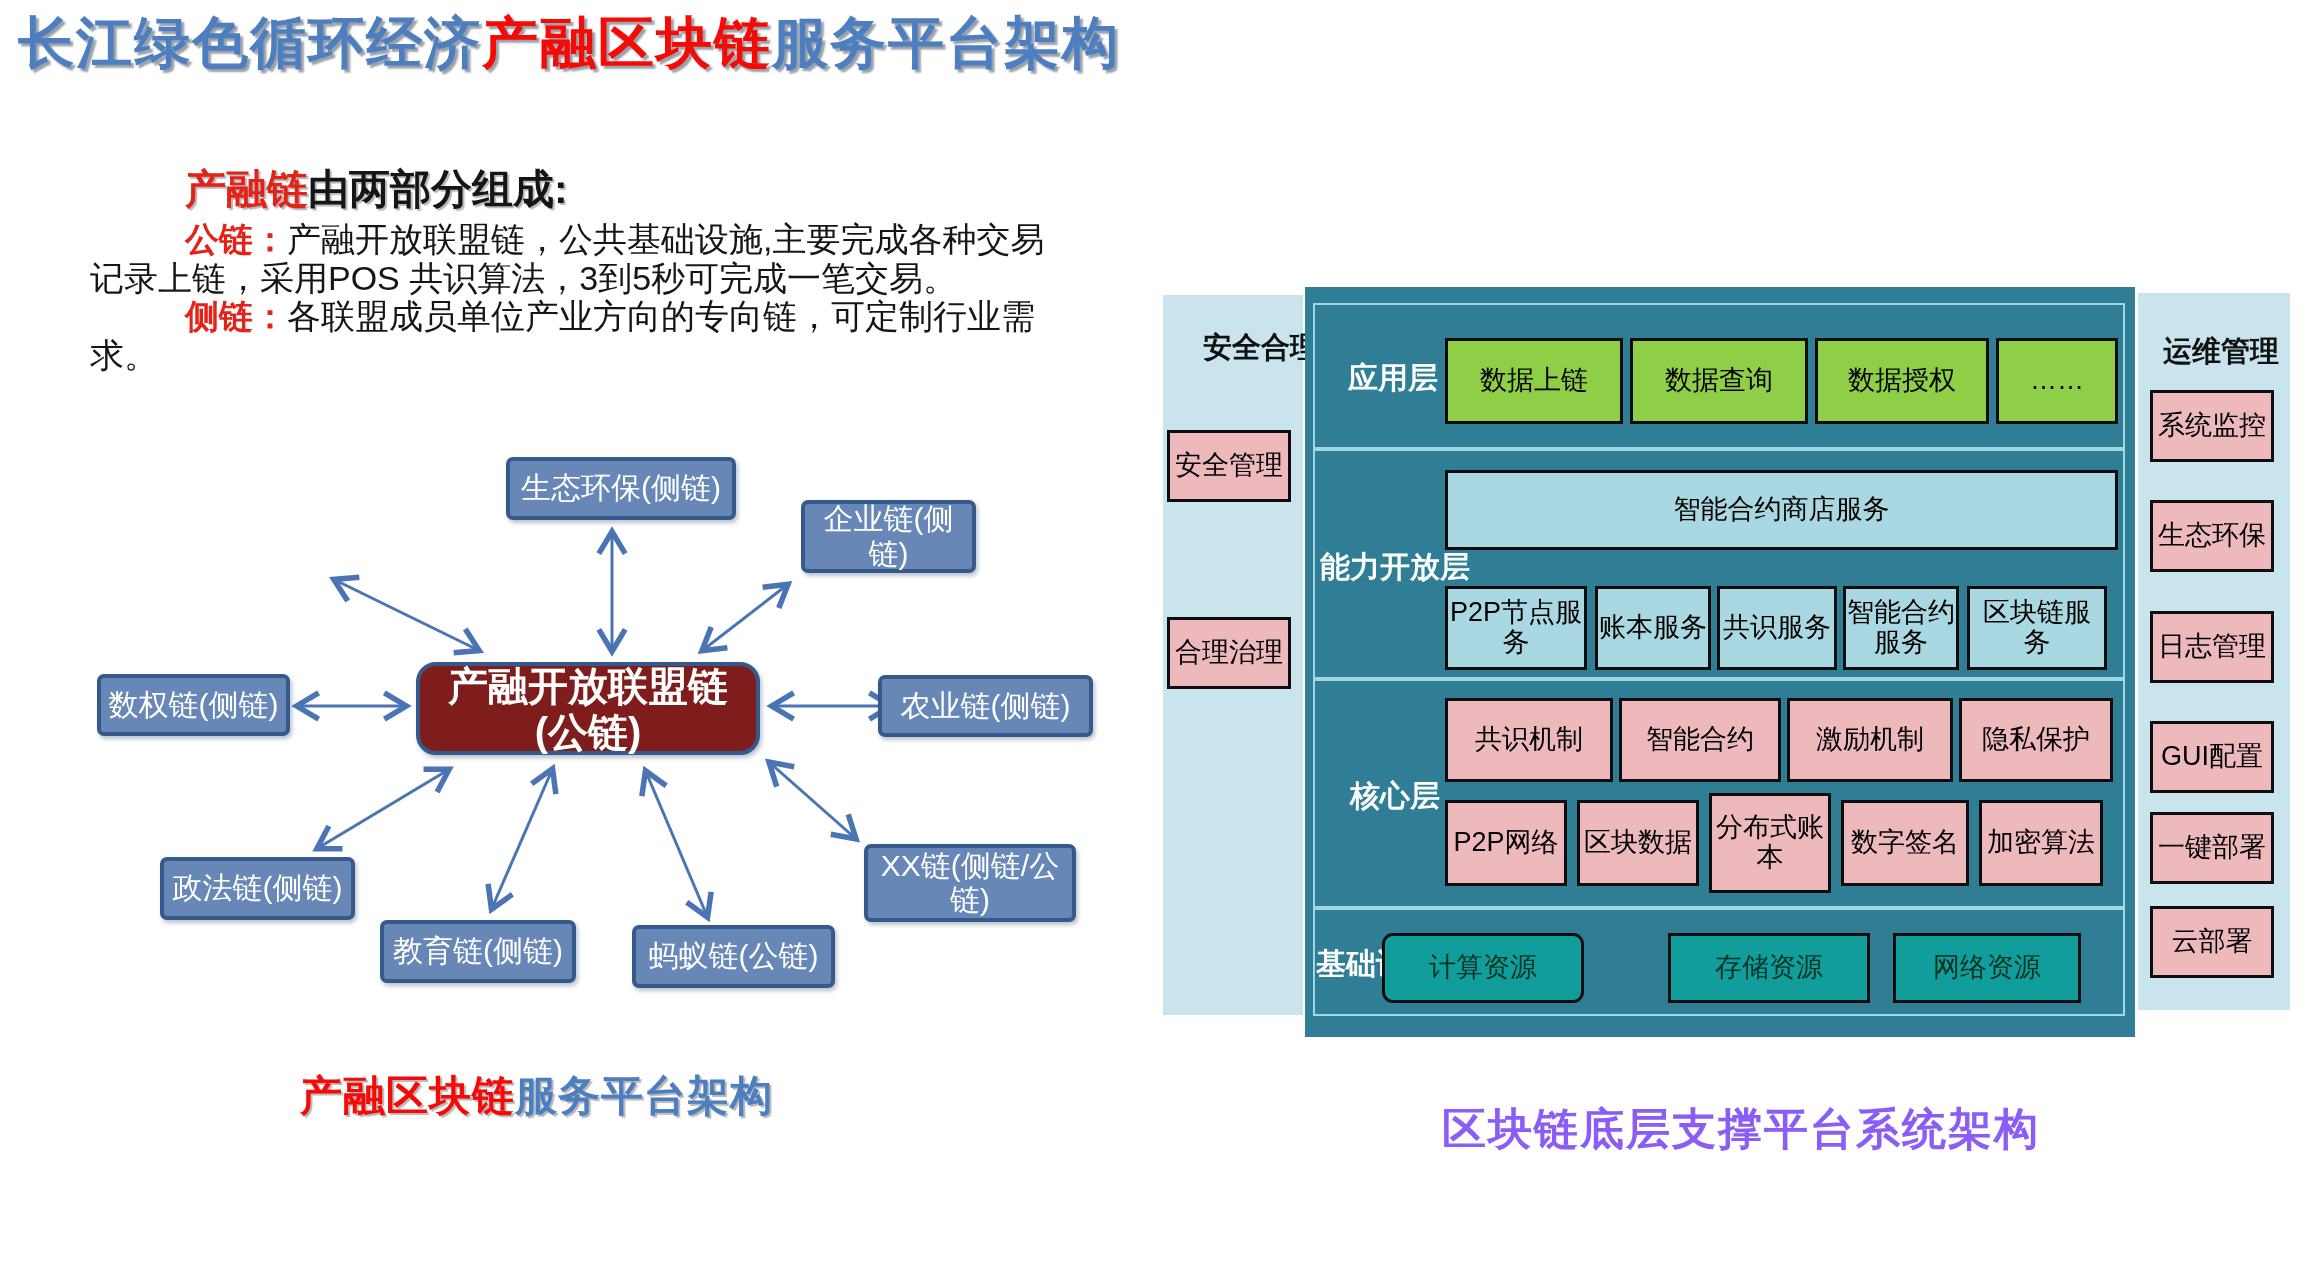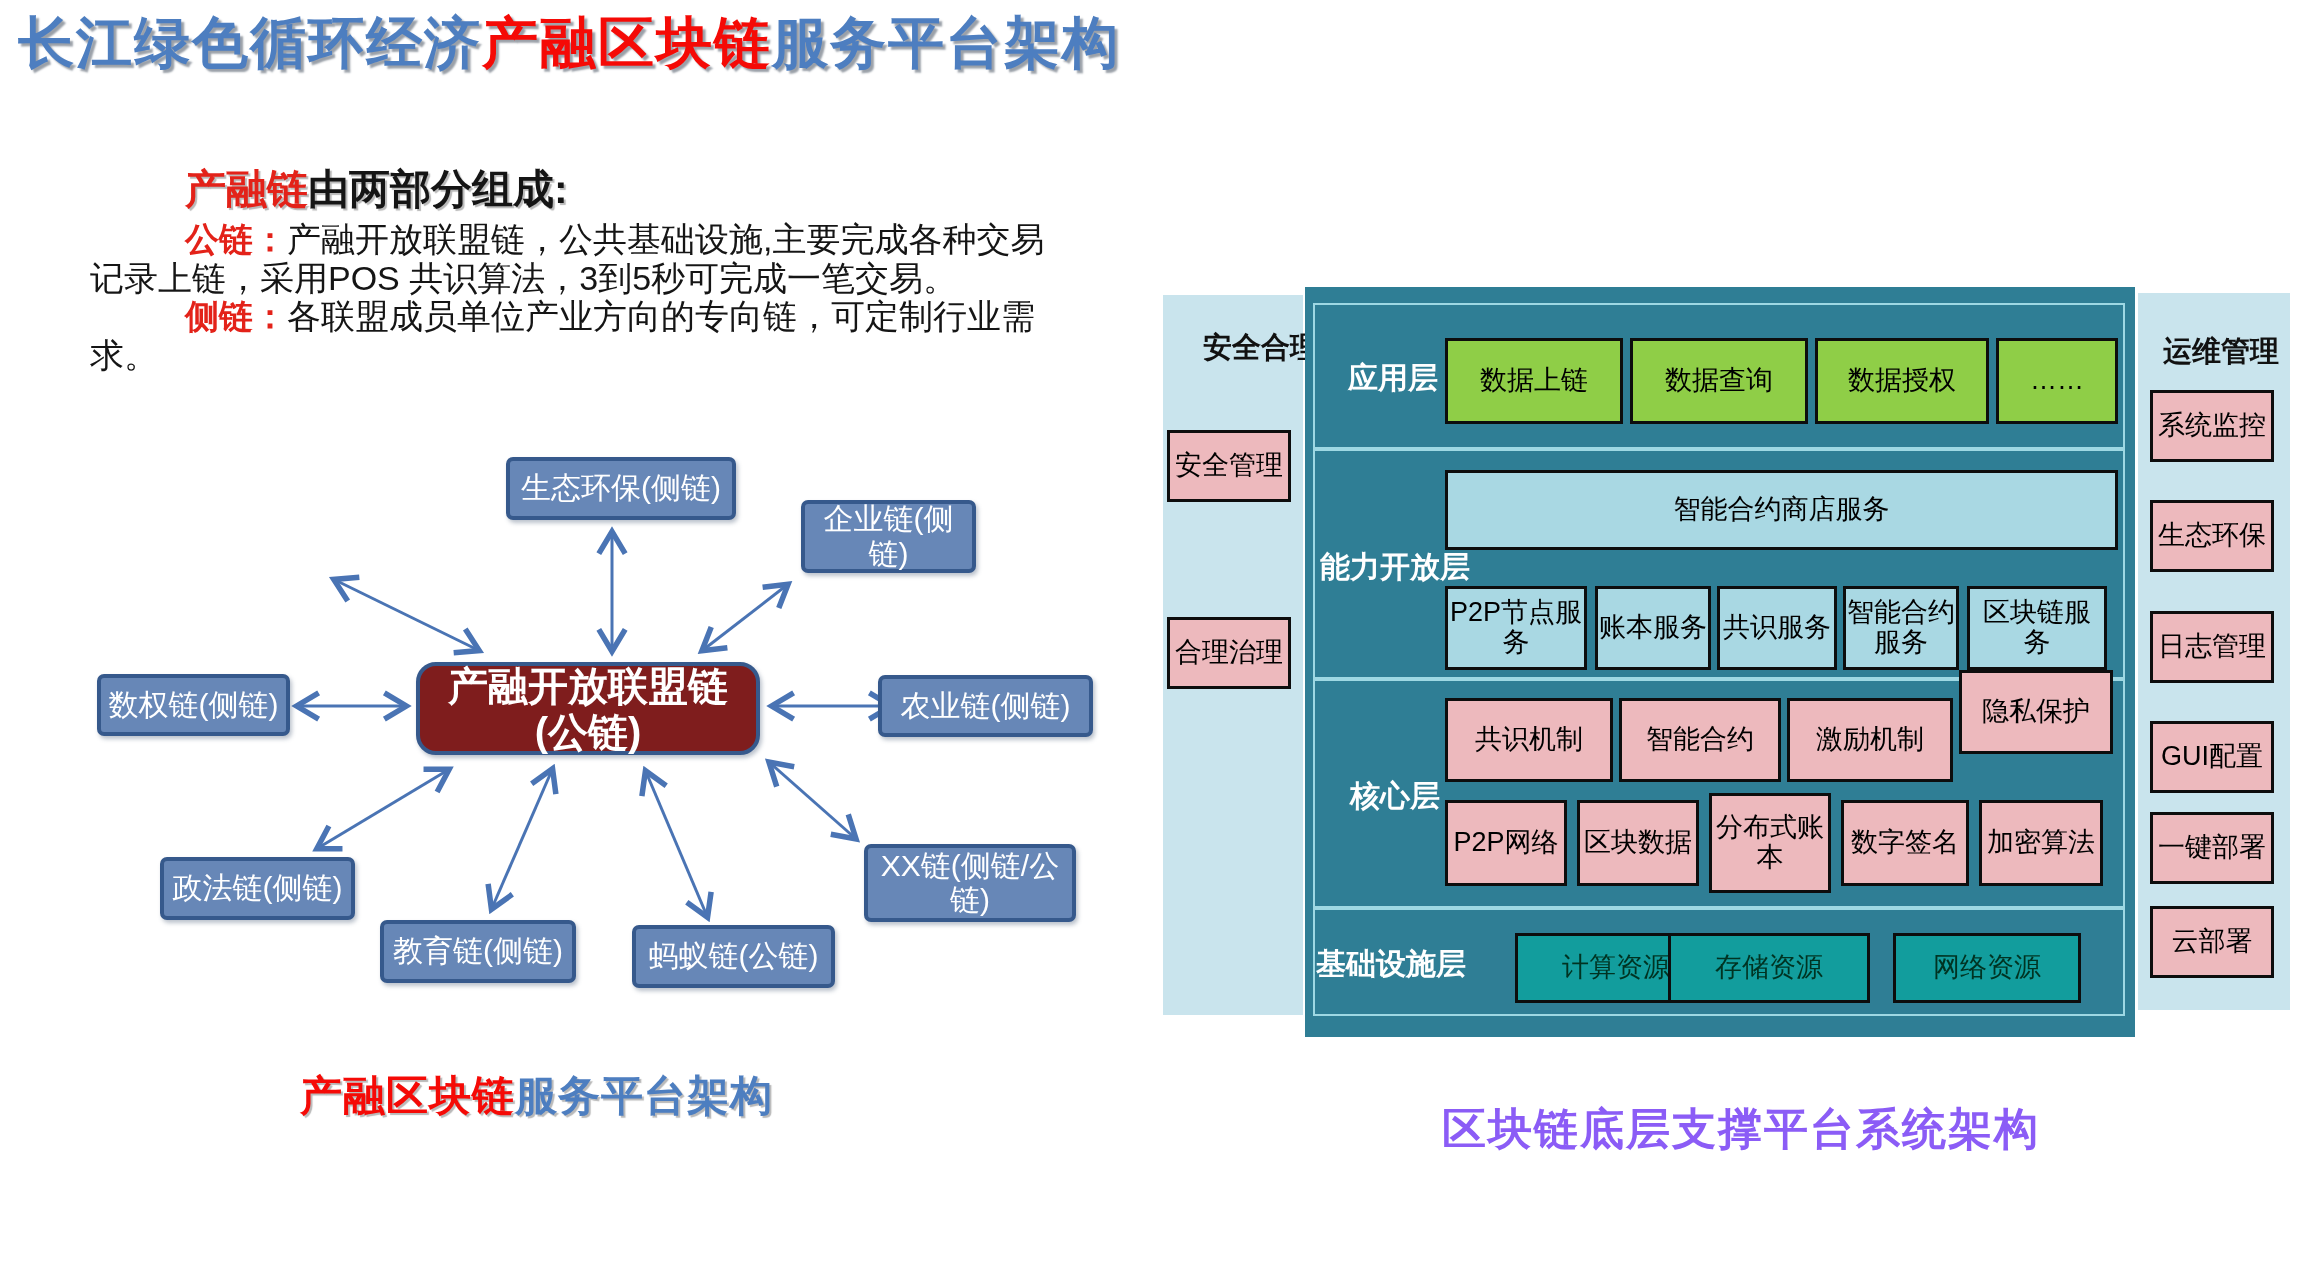--- a/index.html
+++ b/index.html
@@ -137,27 +137,27 @@
   <div class="bx cyan-bx" style="left:1445px;top:470px;width:667px;height:74px">智能合约商店服务</div>
   <div class="bx cyan-bx" style="left:1445px;top:586px;width:136px;height:78px">P2P节点服务</div>
   <div class="bx cyan-bx" style="left:1595px;top:586px;width:110px;height:78px">账本服务</div>
   <div class="bx cyan-bx" style="left:1717px;top:586px;width:114px;height:78px">共识服务</div>
   <div class="bx cyan-bx" style="left:1843px;top:586px;width:110px;height:78px">智能合约服务</div>
   <div class="bx cyan-bx" style="left:1967px;top:586px;width:134px;height:78px">区块链服务</div>
 
   <div class="bx pink-bx" style="left:1445px;top:698px;width:162px;height:78px">共识机制</div>
   <div class="bx pink-bx" style="left:1619px;top:698px;width:156px;height:78px">智能合约</div>
   <div class="bx pink-bx" style="left:1787px;top:698px;width:160px;height:78px">激励机制</div>
-  <div class="bx pink-bx" style="left:1959px;top:670px;width:148px;height:78px">隐私保护</div>
+  <div class="bx pink-bx" style="left:1959px;top:698px;width:148px;height:78px">隐私保护</div>
 
   <div class="bx pink-bx" style="left:1445px;top:800px;width:116px;height:80px">P2P网络</div>
   <div class="bx pink-bx" style="left:1577px;top:800px;width:116px;height:80px">区块数据</div>
   <div class="bx pink-bx" style="left:1709px;top:793px;width:116px;height:94px">分布式账本</div>
   <div class="bx pink-bx" style="left:1841px;top:800px;width:122px;height:80px">数字签名</div>
   <div class="bx pink-bx" style="left:1979px;top:800px;width:118px;height:80px">加密算法</div>
 
-  <div class="bx tealdark-bx" style="left:1515px;top:933px;width:196px;height:64px;color:#032;">计算资源</div>
+  <div class="bx tealdark-bx" style="left:1382px;top:933px;width:196px;height:64px;color:#032;border-radius:11px;">计算资源</div>
   <div class="bx tealdark-bx" style="left:1668px;top:933px;width:196px;height:64px;color:#032;">存储资源</div>
   <div class="bx tealdark-bx" style="left:1893px;top:933px;width:182px;height:64px;color:#032;">网络资源</div>
 
   <div class="abs arch-caption">区块链底层支撑平台系统架构</div>
 
 </div>
 
 </body></html>

